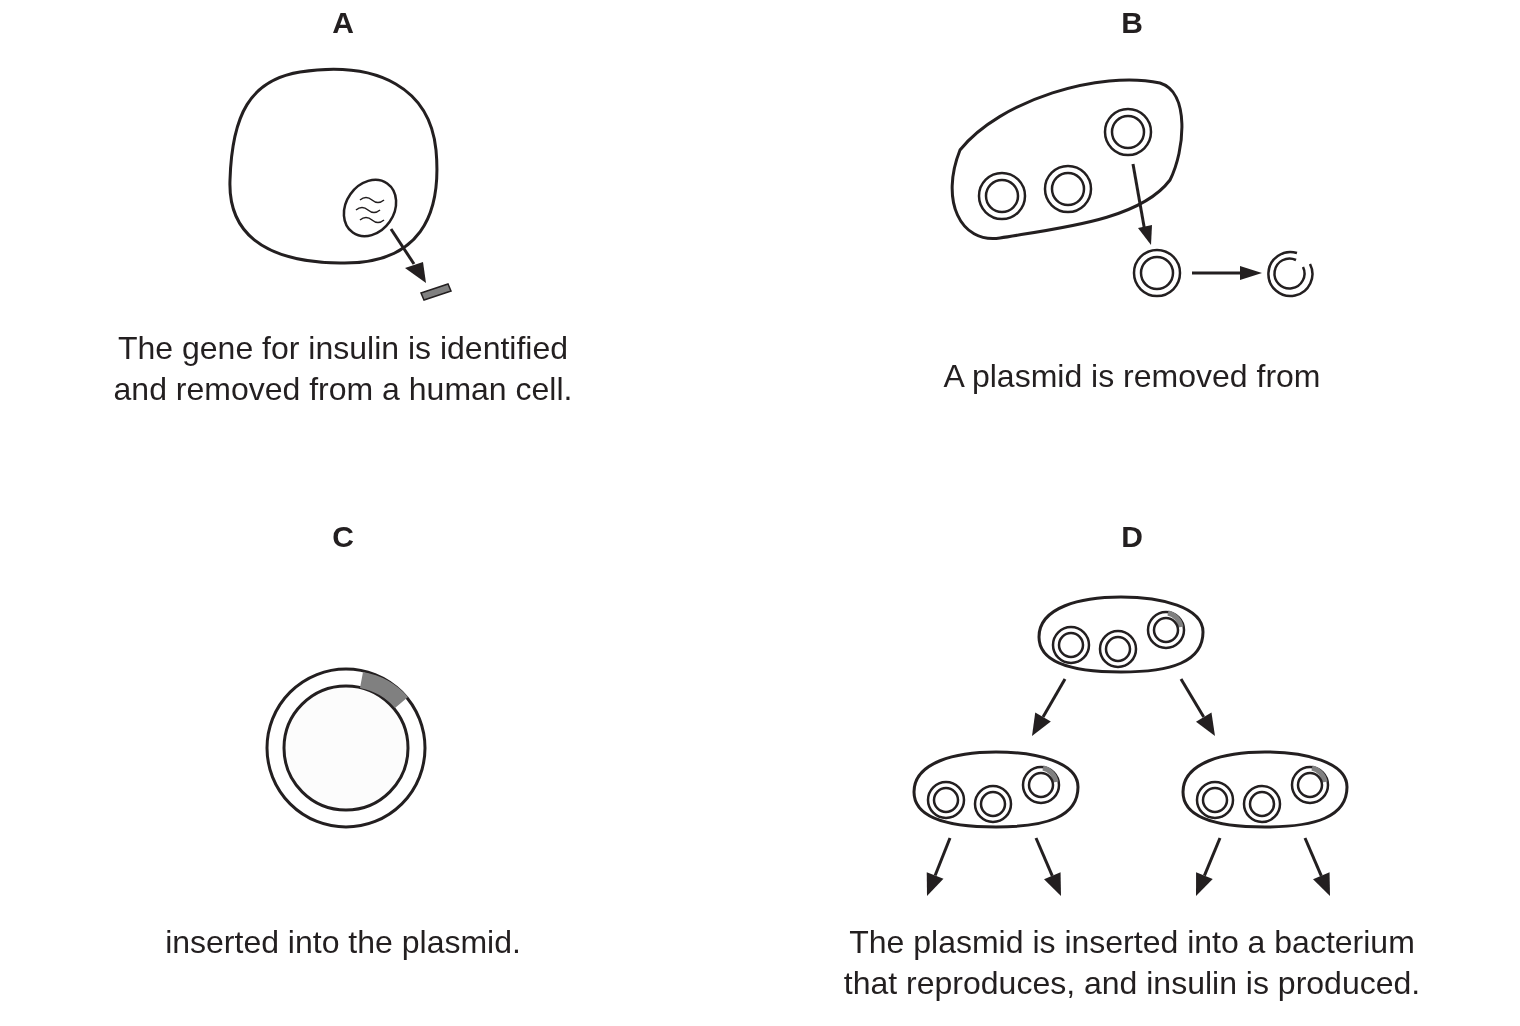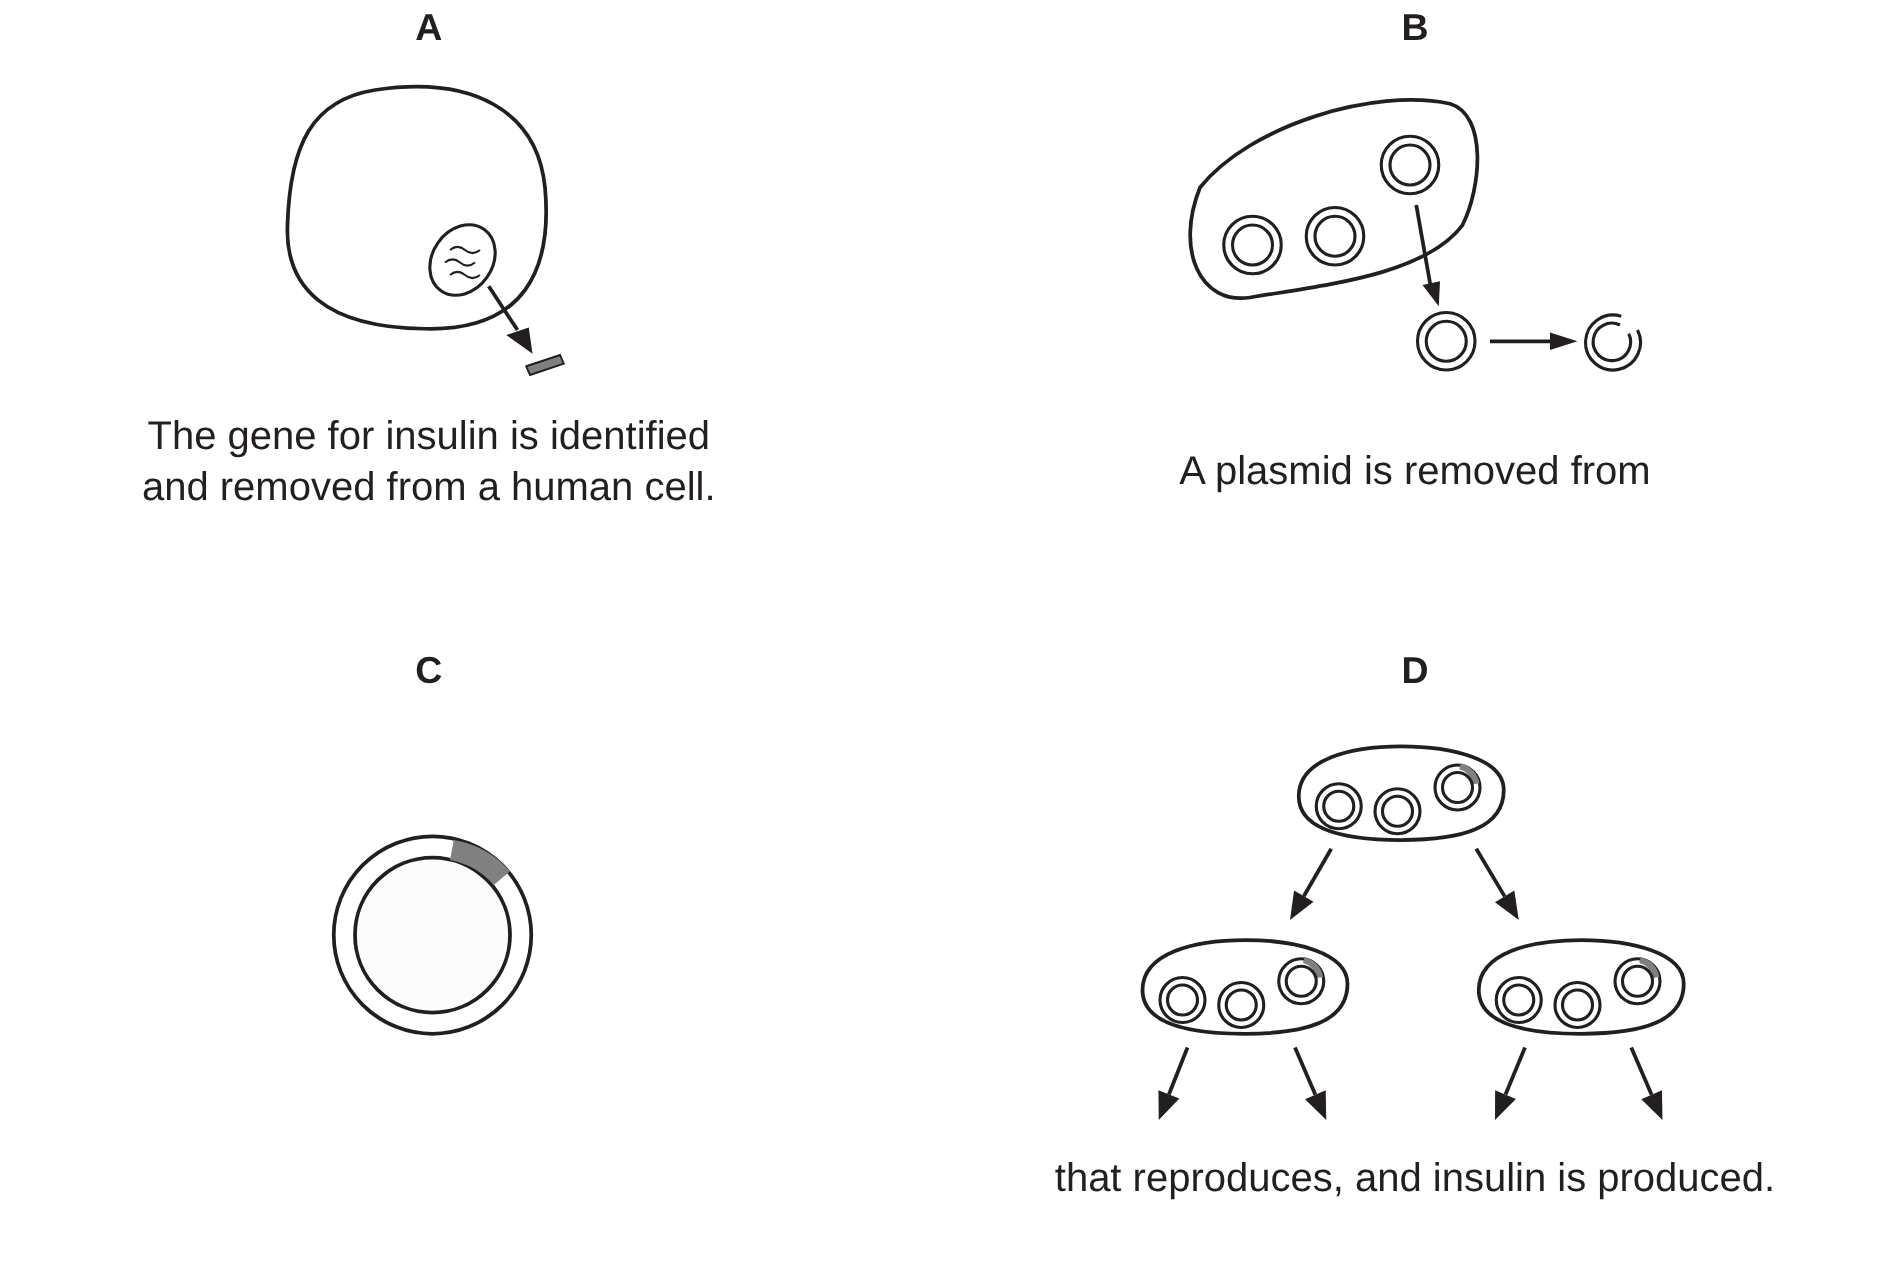--- a/index.html
+++ b/index.html
@@ -153,16 +153,18 @@
 <div class="label" style="left:1102px;top:520px;">D</div>
 
 <div class="caption" style="left:43px;width:600px;top:328px;">
   <span>The gene for insulin is identified</span>
   <span>and removed from a human cell.</span>
 </div>
 <div class="caption" style="left:832px;width:600px;top:328px;margin-top:28px;">
   <span>A plasmid is removed from</span>
 </div>
 <div class="caption" style="left:43px;width:600px;top:922px;">
+  <span>inserted into the plasmid.</span>
 </div>
 <div class="caption" style="left:782px;width:700px;top:922px;">
+  <span>The plasmid is inserted into a bacterium</span>
   <span>that reproduces, and insulin is produced.</span>
 </div>
 
 </body></html>

